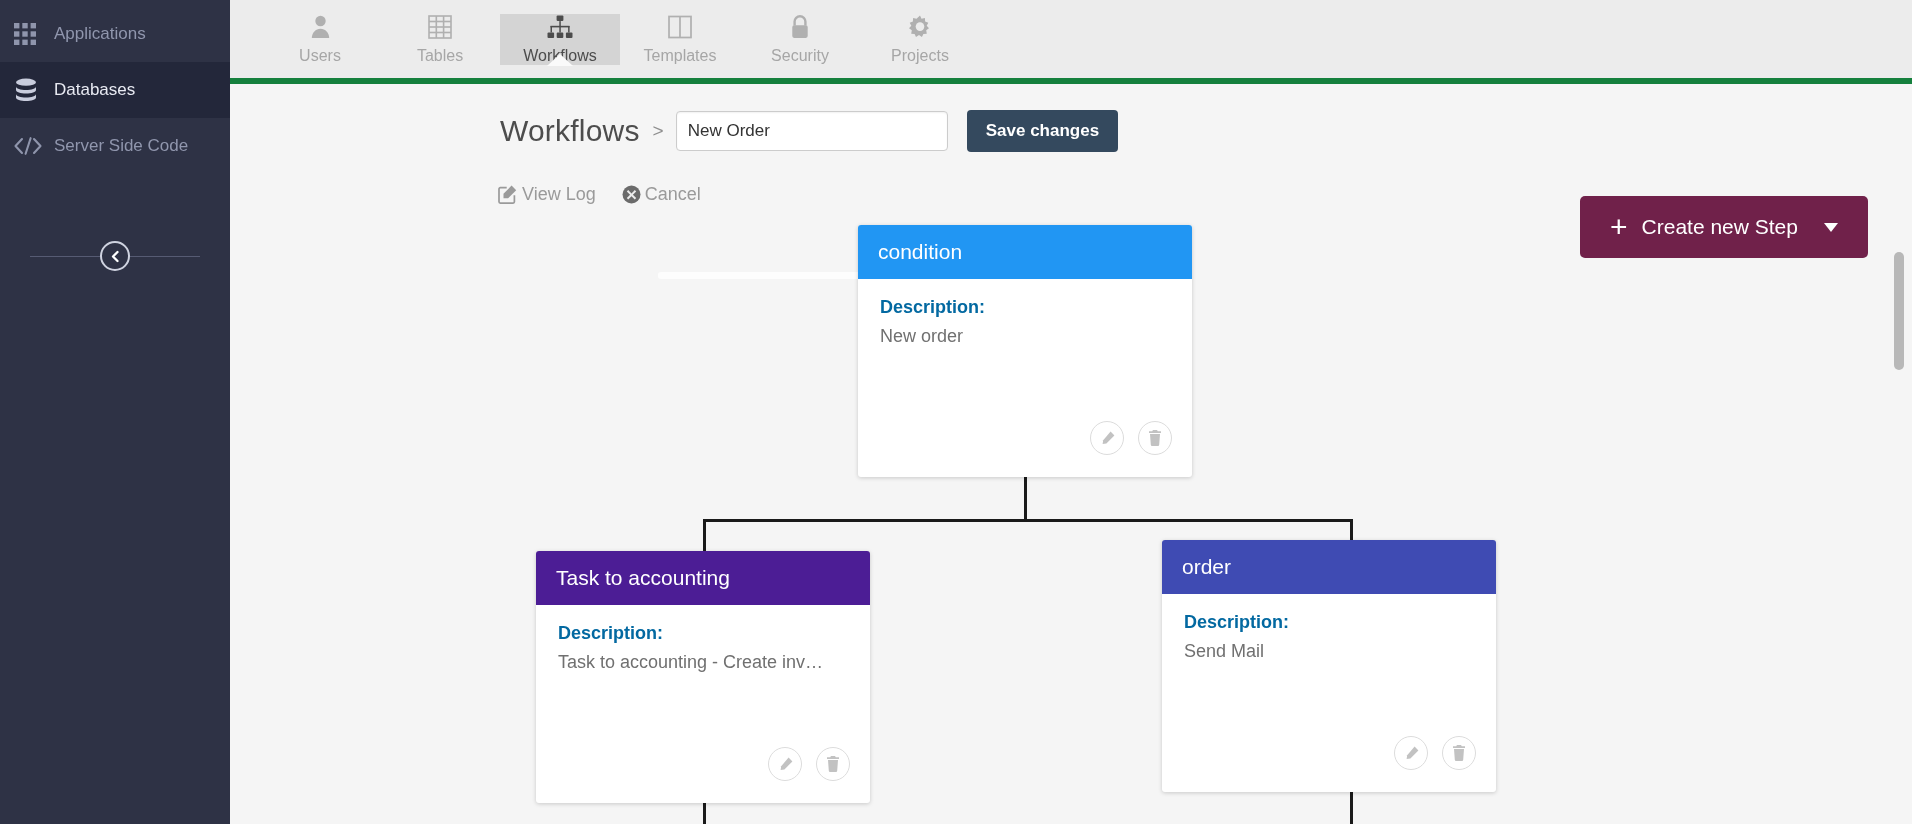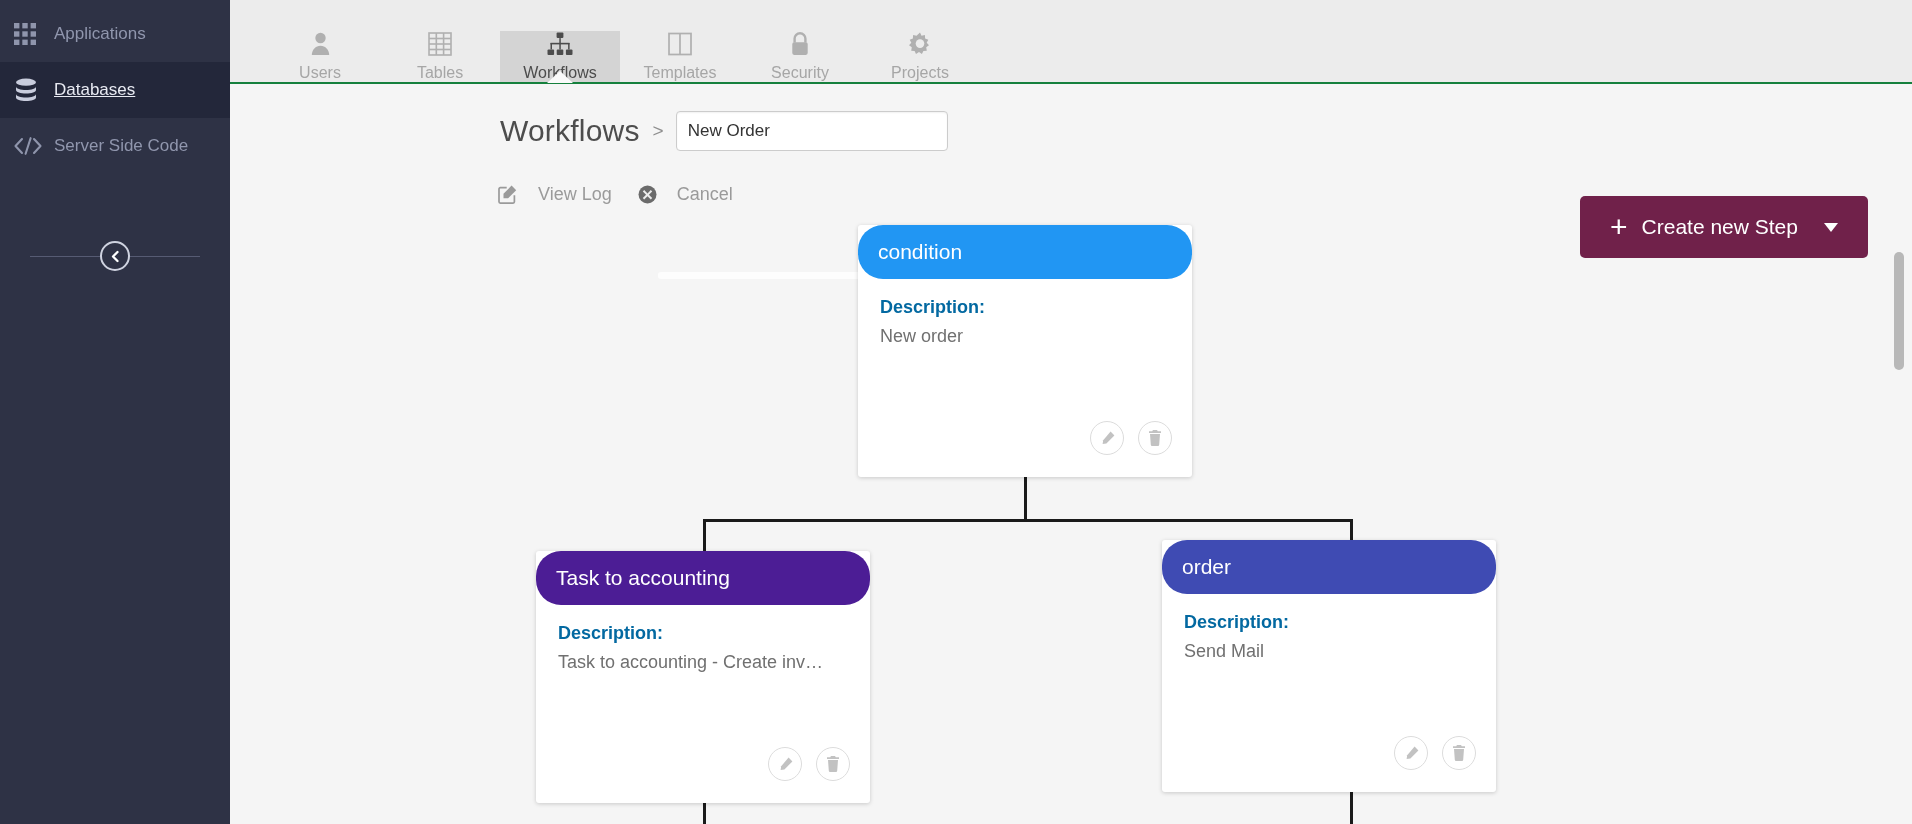--- a/index.html
+++ b/index.html
@@ -20,21 +20,21 @@
     padding-top: 6px;
   }
   .nav-item {
     height: 56px;
     display: flex; align-items: center;
     padding-left: 14px;
     color: #9096ad;
     font-size: 17px;
     cursor: pointer;
   }
-  .nav-item.active { background: #23273a; color: #e8eaf2; text-decoration: underline; }
+  .nav-item.active { background: #23273a; color: #e8eaf2; }
   .nav-ico {
     width: 40px; height: 30px;
     display: flex; align-items: center; justify-content: flex-start;
     flex: 0 0 40px;
     color: #8f95ac;
   }
   .nav-item.active .nav-ico { color: #c9cddd; }
   .nav-label { white-space: nowrap; }
 
   
@@ -57,24 +57,24 @@
     cursor: pointer;
   }
 
   
   #main { flex: 1 1 auto; position: relative; height: 824px; background: #f5f5f5; overflow: hidden; }
 
   
   #tabbar {
     height: 84px; width: 100%;
     background: #ececec;
-    display: flex; align-items: flex-end;
+    display: flex; align-items: center;
     padding-left: 30px;
     position: relative;
-    border-bottom: 2px solid #15803d;
+    border-bottom: 6px solid #15803d;
   }
   .tab {
     width: 120px;
     display: flex; flex-direction: column;
     align-items: center; justify-content: center;
     gap: 7px;
     color: #a6a6a6;
     font-size: 16px;
     cursor: pointer;
     position: relative;
@@ -131,21 +131,21 @@
 
   
   #sublinks {
     display: flex; align-items: center;
     gap: 26px;
     padding-left: 268px;
     margin-top: 24px;
     height: 28px;
   }
   .sublink {
-    display: flex; align-items: center; gap: 20px;
+    display: flex; align-items: center; gap: 4px;
     color: #9a9a9a; font-size: 18px; cursor: pointer;
   }
   .sublink .slico { display: flex; align-items: center; color: #9a9a9a; }
   .sublink .slico.dark { color: #6b6b6b; }
 
   
   #create-step-btn {
     position: absolute; right: 44px; top: 112px;
     width: 288px; height: 62px;
     background: #70214a; color: #ffffff;
@@ -173,21 +173,20 @@
     border-radius: 3px;
     box-shadow: 0 1px 4px rgba(0,0,0,.18);
     overflow: hidden;
   }
   .node-head {
     height: 54px;
     display: flex; align-items: center;
     padding-left: 20px;
     color: #ffffff;
     font-size: 21px;
-    border-radius: 25px;
   }
   .node-body { padding: 18px 22px 0 22px; }
   .node-desc-label { font-size: 18px; font-weight: bold; color: #0369a1; margin-bottom: 8px; }
   .node-desc-text {
     font-size: 18px; color: #707070;
     white-space: nowrap; overflow: hidden; text-overflow: ellipsis;
   }
   .node-actions {
     position: absolute; right: 20px; bottom: 22px;
     display: flex; gap: 14px;
@@ -342,20 +341,21 @@
         </span>
         <span>Projects</span>
       </div>
     </div>
 
     <div id="header-area">
       <div id="header-row">
         <span id="crumb-root">Workflows</span>
         <span id="crumb-sep">&gt;</span>
         <input id="wf-name-input" type="text" value="New Order" style="">
+        <button id="save-btn">Save changes</button>
       </div>
 
       <div id="progress-line"></div>
 
       <div id="sublinks">
         <div class="sublink">
           <span class="slico">
             <svg width="20" height="20" viewBox="0 0 20 20" fill="none" stroke="currentColor" stroke-width="1.7" stroke-linejoin="round">
               <path d="M16.4 11.2v6.6a1.3 1.3 0 0 1-1.3 1.3H2.3A1.3 1.3 0 0 1 1 17.8V5a1.3 1.3 0 0 1 1.3-1.3h6.4"></path>
               <path d="M13.6 1.6l4.6 4.6-8.1 8.1H5.5V9.7z" fill="currentColor" stroke="none"></path>

